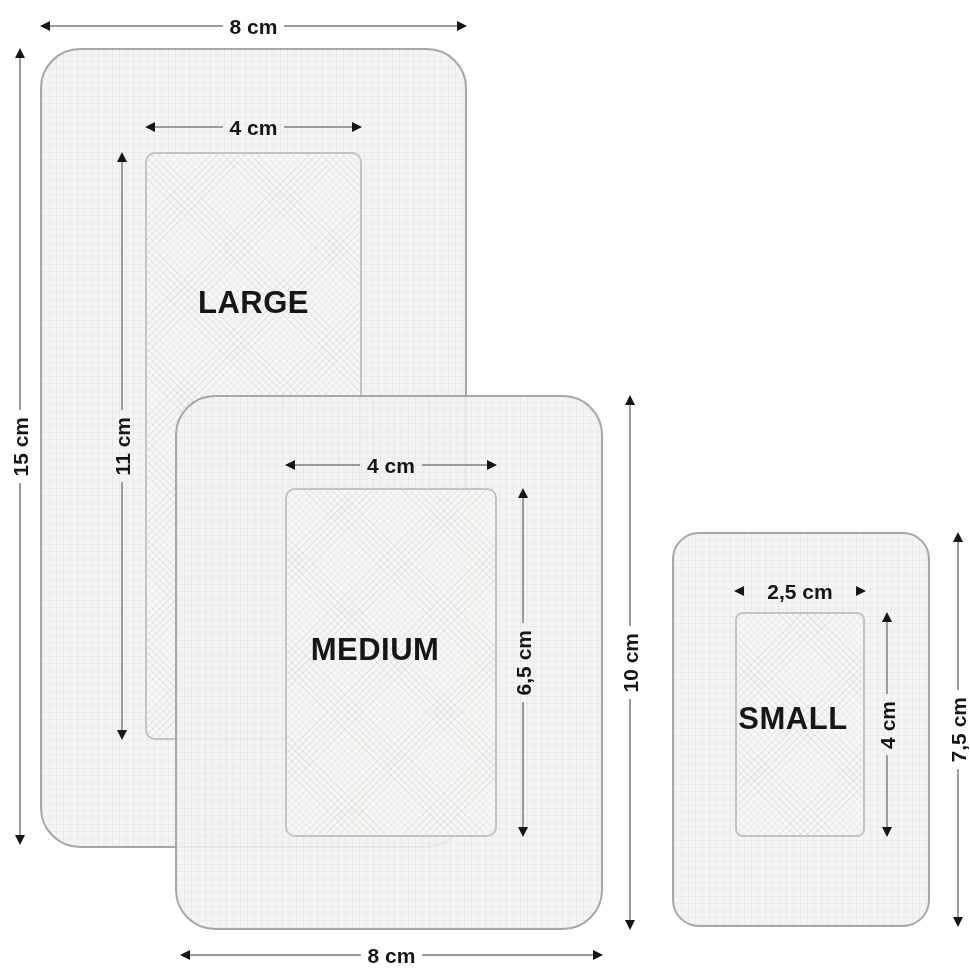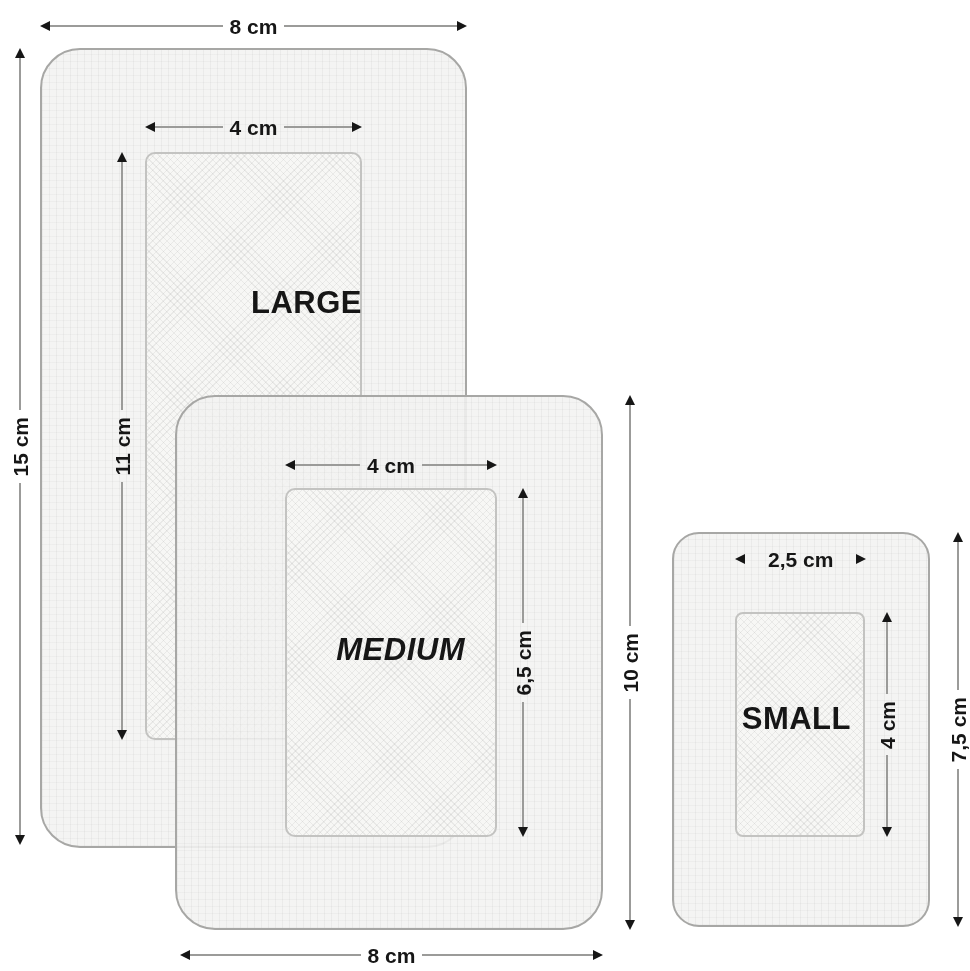--- a/index.html
+++ b/index.html
@@ -41,35 +41,36 @@
   .plaster-small  { left: 672px; top: 532px; width: 258px; height: 395px; border-radius: 27px; }
   .pad-small      { left: 735px; top: 612px; width: 130px; height: 225px; border-radius: 8px;  }
 
   
   .size-label {
     position: absolute;
     z-index: 4;
     font-size: 31px;
     font-weight: bold;
     color: #161616;
-    text-align: right;
+    text-align: center;
     letter-spacing: 0.5px;
     line-height: 1;
     white-space: nowrap;
   }
   .size-label-large  { left: 145px; top: 287px; width: 217px; }
-  .size-label-medium { left: 285px; top: 634px; width: 180px; font-style: italic; }
+  .size-label-medium { left: 285px; top: 634px; width: 180px; }
   .size-label-small  { left: 735px; top: 703px; width: 116px; }
 
   
   .dim {
     position: absolute;
     display: flex;
     align-items: center;
     z-index: 5;
+    justify-content: center;
   }
   .dim-h { flex-direction: row;    height: 22px; }
   .dim-v { flex-direction: column; width: 22px;  }
   .dline { flex: 1 1 auto; background: #9b9b99; }
   .dim-h .dline { height: 2px; }
   .dim-v .dline { width: 2px;  }
   .dim-label {
     flex: 0 0 auto;
     font-size: 21px;
     font-weight: bold;
@@ -91,21 +92,21 @@
 
   
   .dim-large-outer-w  { left: 40px;  top: 15px;  width: 427px; }
   .dim-large-pad-w    { left: 145px; top: 116px; width: 217px; }
   .dim-large-outer-h  { left: 9px;   top: 48px;  height: 797px; }
   .dim-large-pad-h    { left: 111px; top: 152px; height: 588px; }
   .dim-medium-pad-w   { left: 285px; top: 454px; width: 212px; }
   .dim-medium-pad-h   { left: 512px; top: 488px; height: 349px; }
   .dim-medium-outer-h { left: 619px; top: 395px; height: 535px; }
   .dim-medium-outer-w { left: 180px; top: 944px; width: 423px; }
-  .dim-small-pad-w    { left: 735px; top: 548px; width: 130px; gap: 8px; }
+  .dim-small-pad-w    { left: 735px; top: 580px; width: 130px; gap: 8px; }
   .dim-small-pad-h    { left: 876px; top: 612px; height: 225px; }
   .dim-small-outer-h  { left: 947px; top: 532px; height: 395px; }
   .dim-small-outer-w  { left: 672px; top: 944px; width: 258px; }
 </style>
 </head>
 <body>
 
 <div id="canvas">
 
   <div class="plaster plaster-large"></div>

